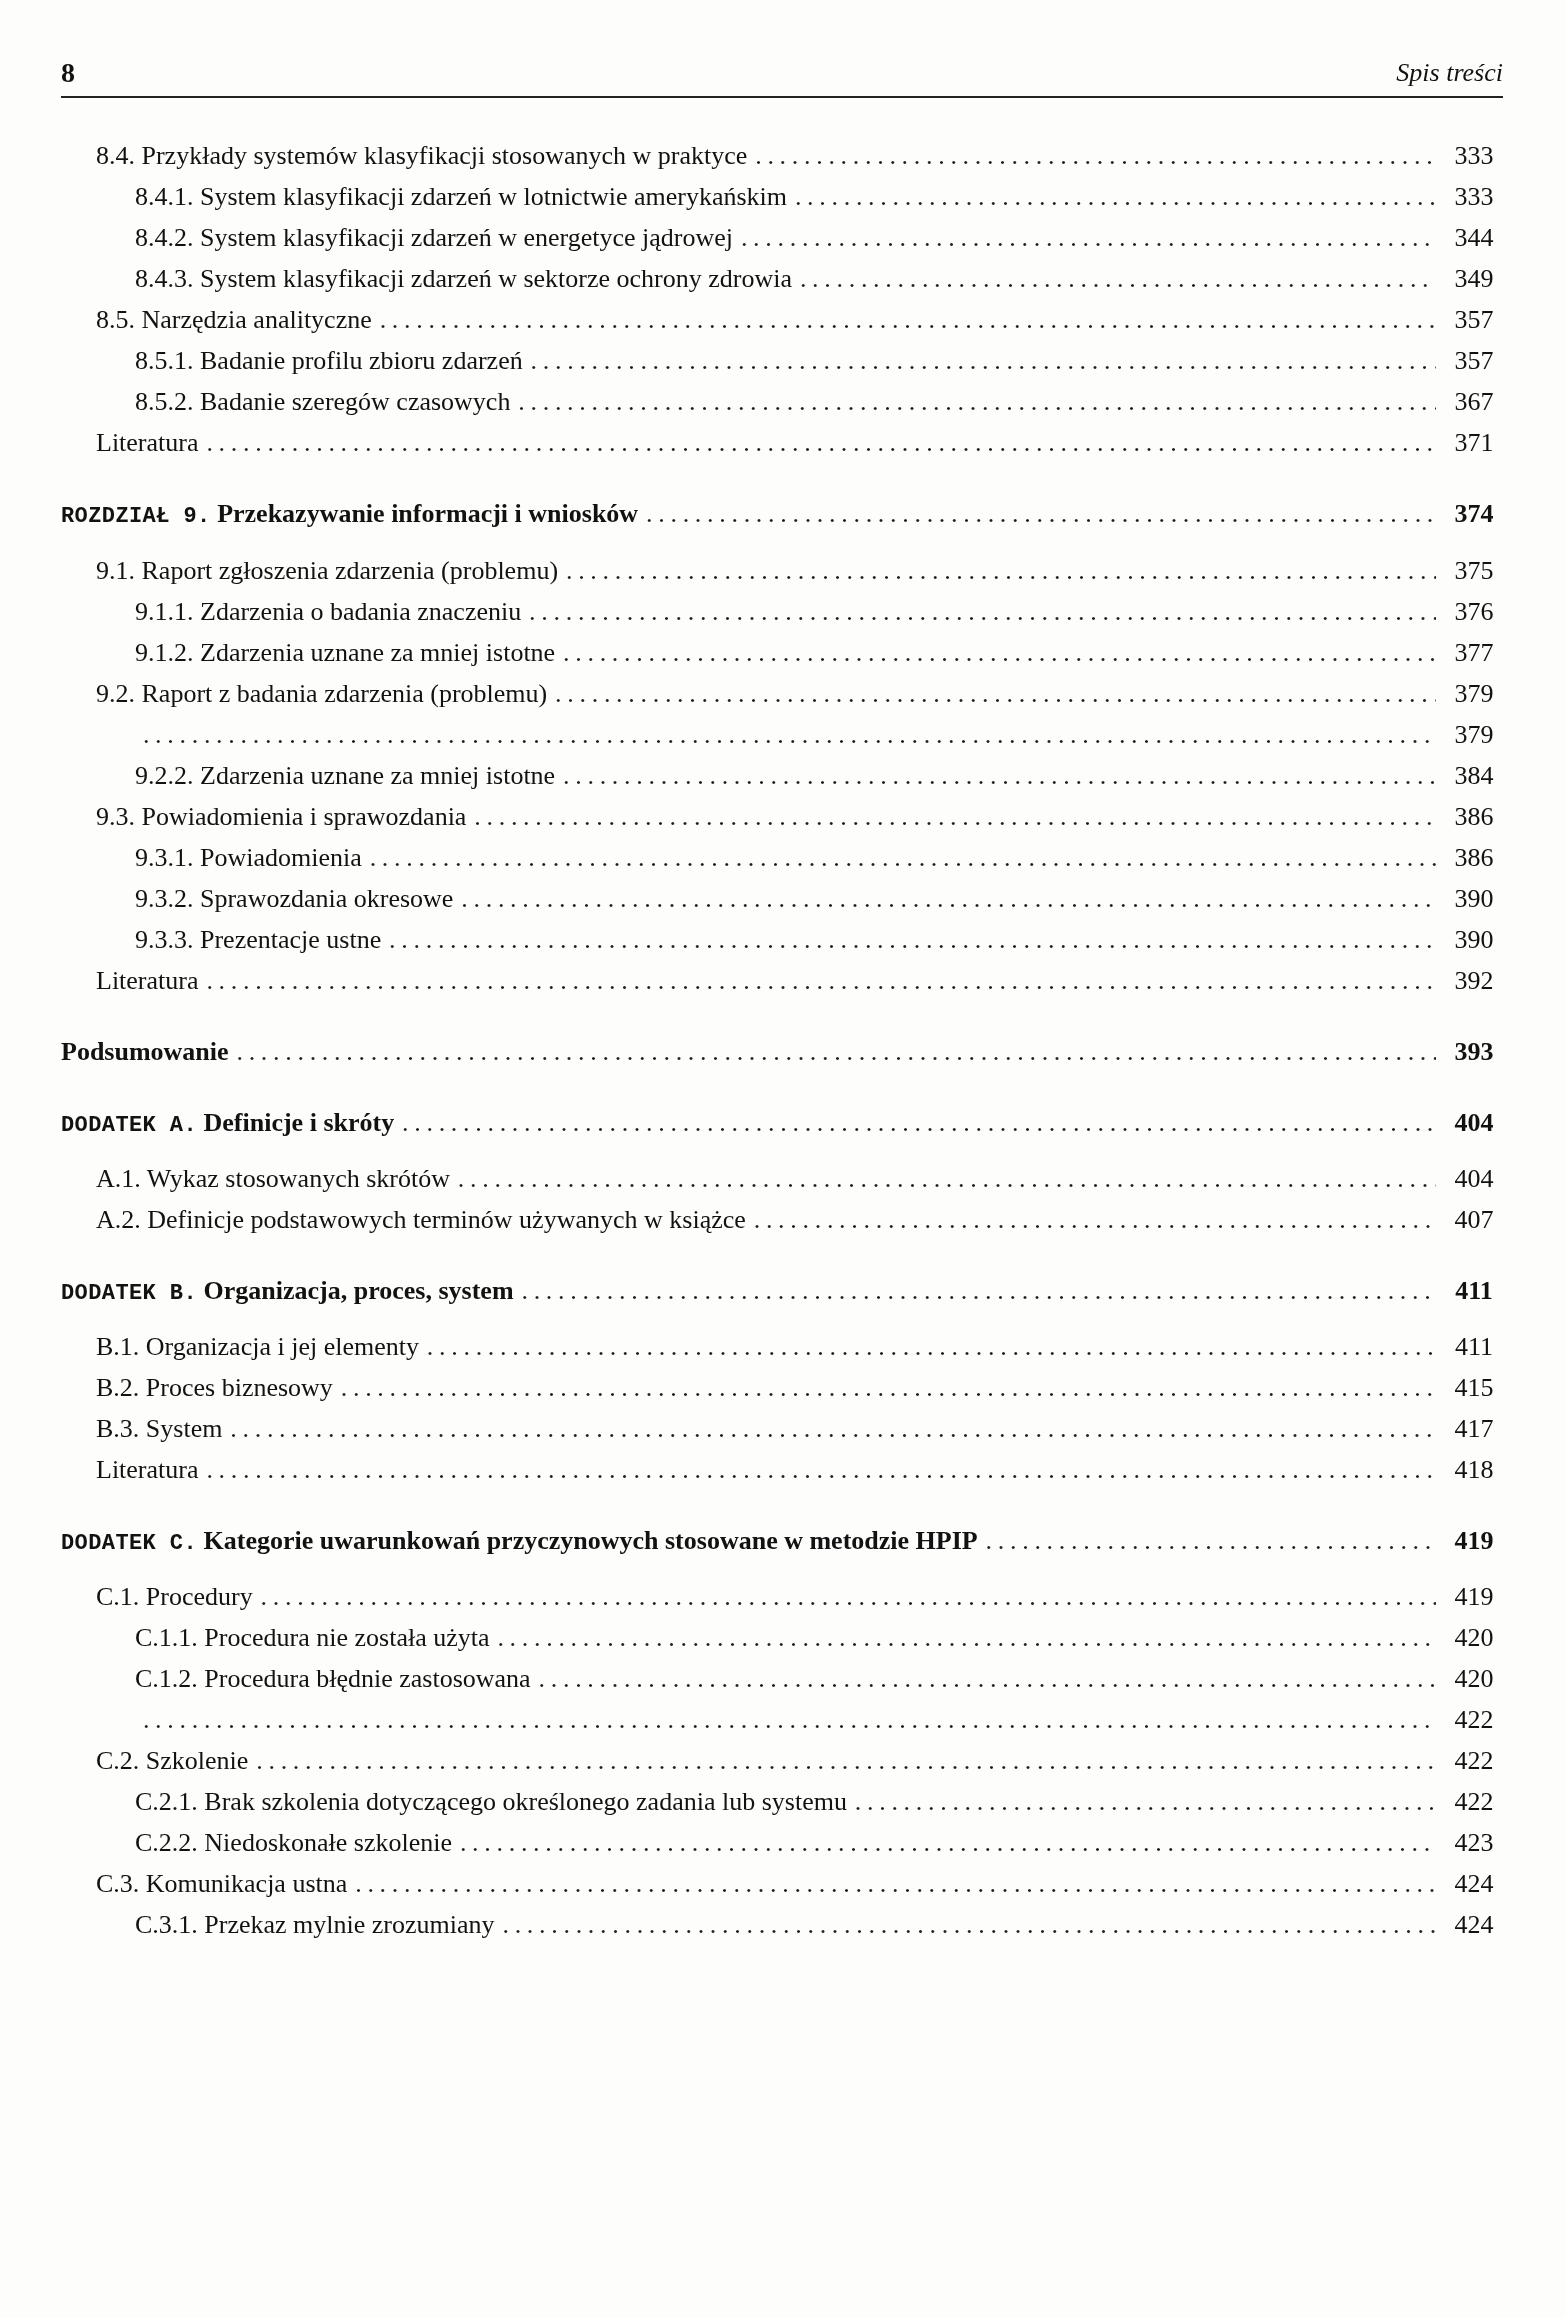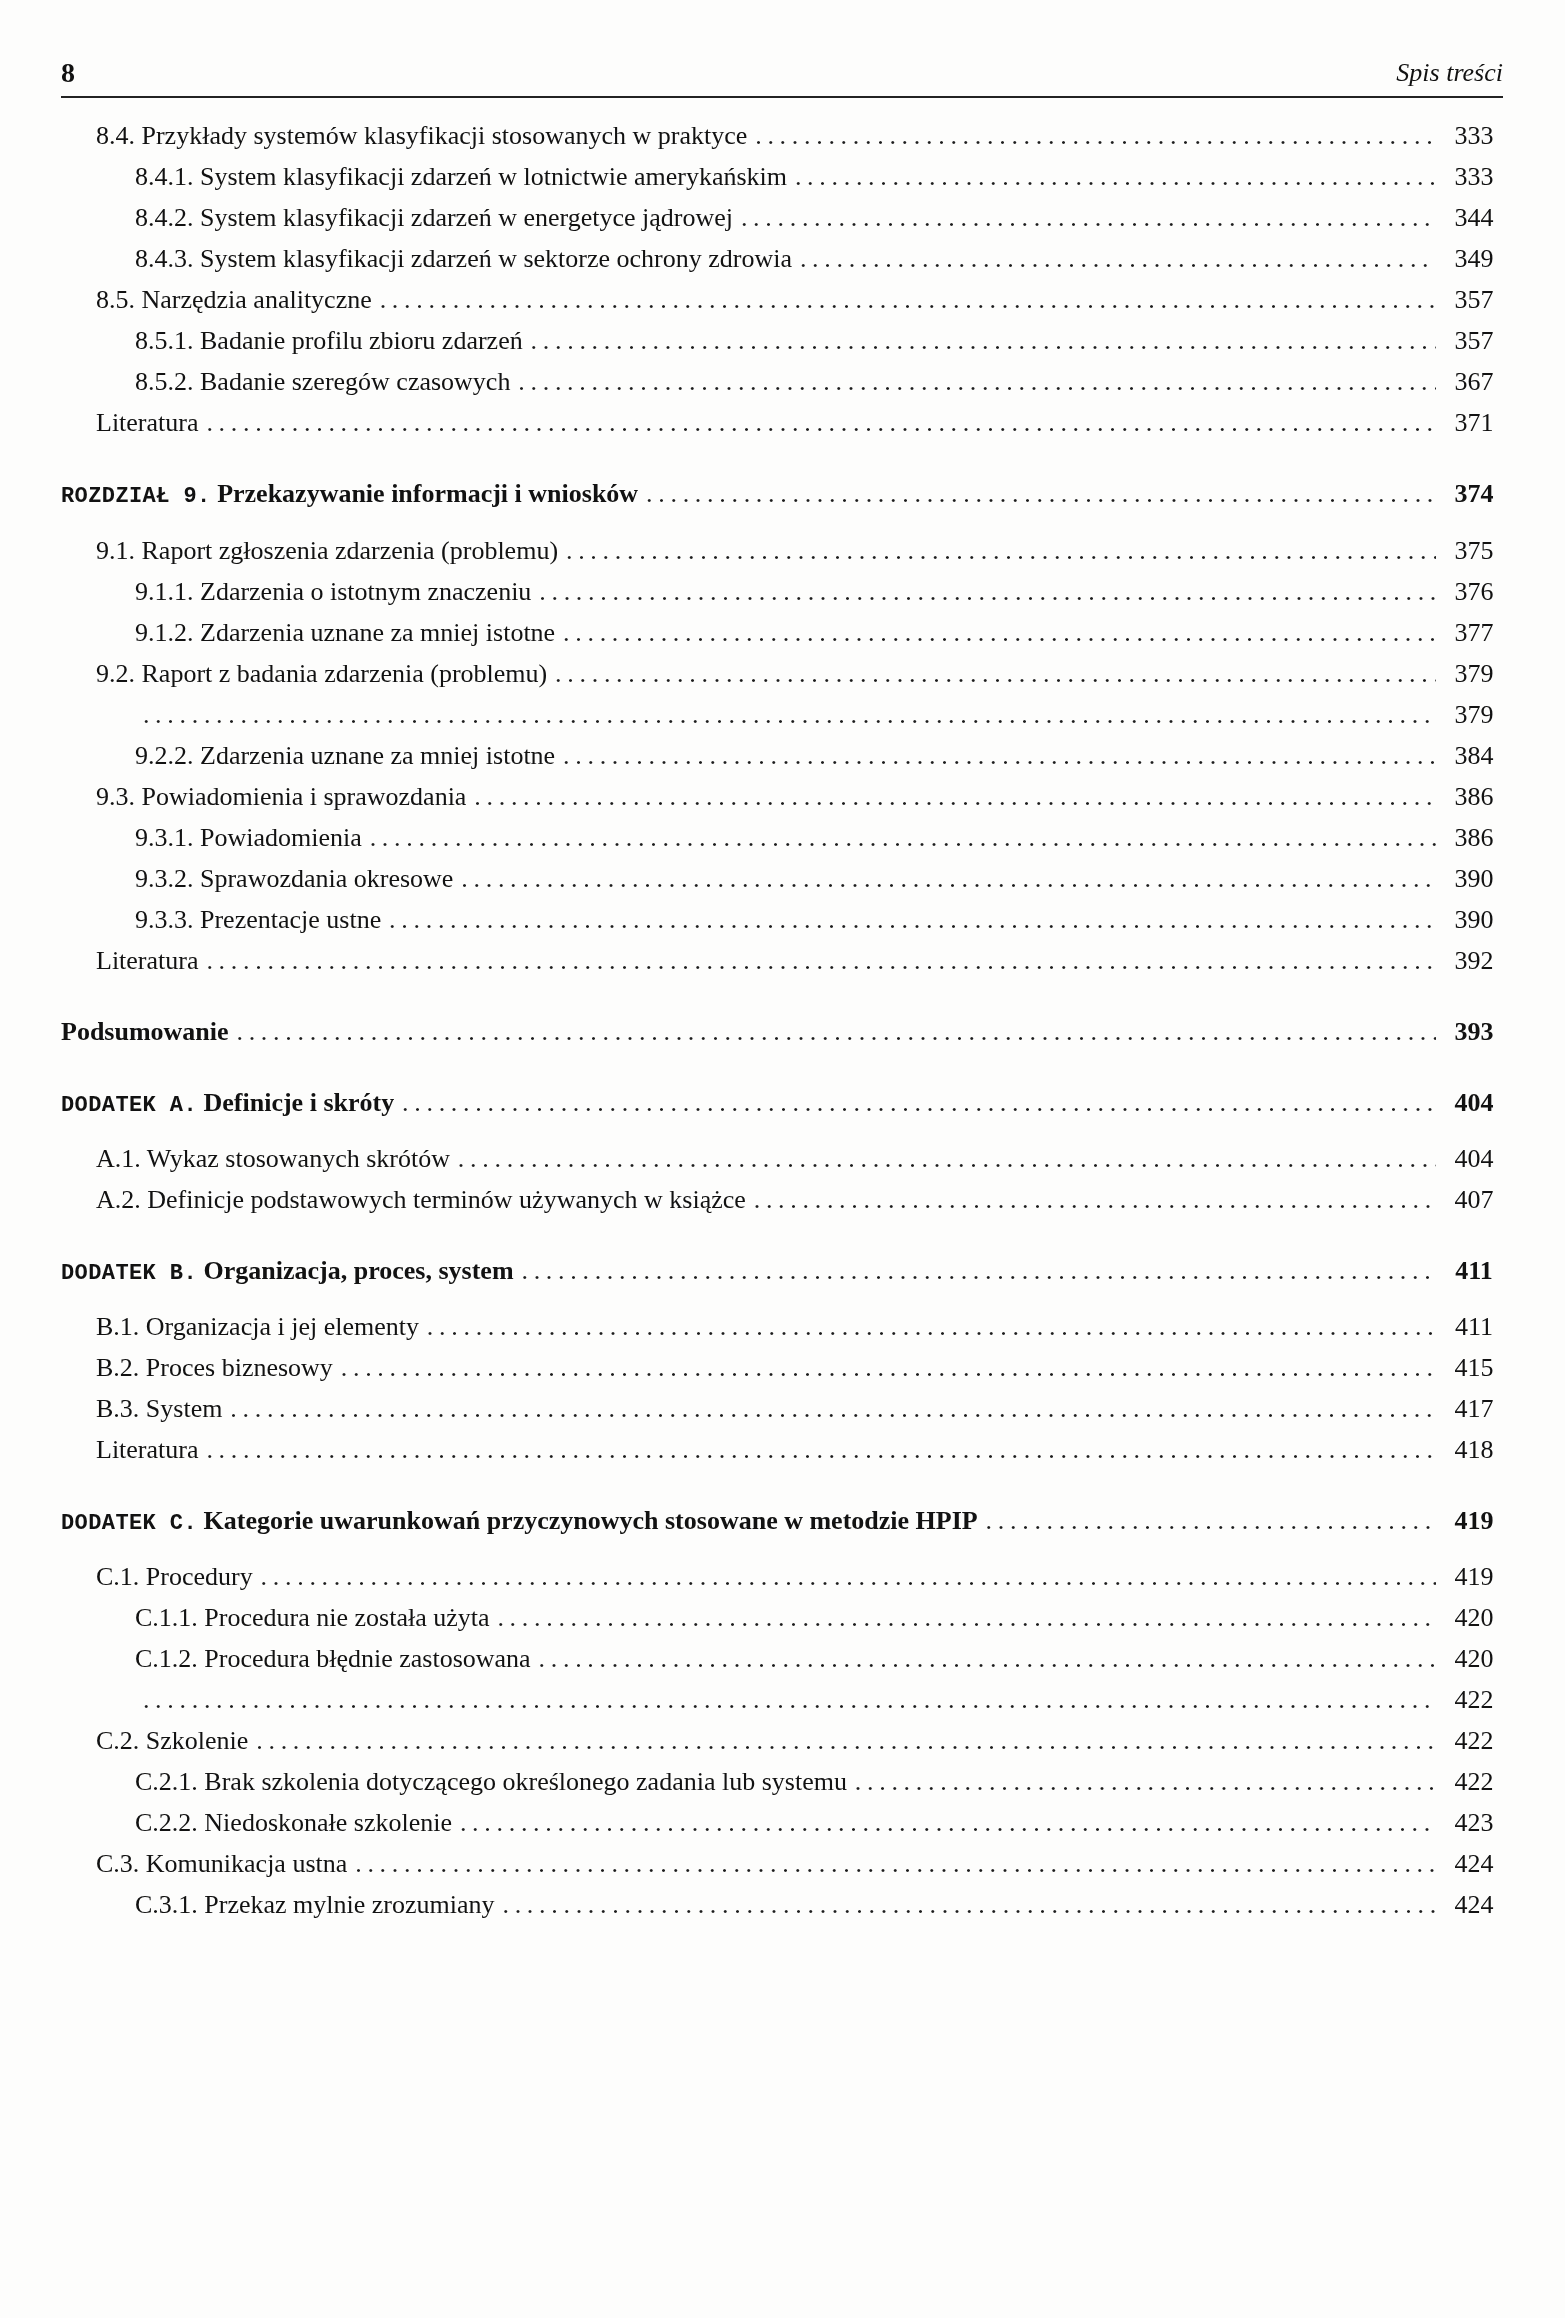--- a/index.html
+++ b/index.html
@@ -33,21 +33,21 @@
     position: absolute;
     left: 0;
     right: 0;
     top: 0;
     text-align: right;
     font-style: italic;
     font-size: 26px;
     line-height: 37px;
   }
   .toc {
-    padding-top: 17px;
+    padding-top: 37px;
   }
   .row {
     display: flex;
     align-items: baseline;
     font-size: 26px;
     line-height: 41px;
   }
   .lvl1 { padding-left: 35px; }
   .lvl2 { padding-left: 74px; }
   .heading {
@@ -136,21 +136,21 @@
         <span class="label"><span class="prefix">ROZDZIAŁ 9.</span> <span>Przekazywanie informacji i wniosków</span></span>
         <span class="leader"></span>
         <span class="pg">374</span>
       </div>
       <div class="row lvl1">
         <span class="label"><span>9.1. Raport zgłoszenia zdarzenia (problemu)</span></span>
         <span class="leader"></span>
         <span class="pg">375</span>
       </div>
       <div class="row lvl2">
-        <span class="label"><span>9.1.1. Zdarzenia o istotnym znaczeniu</span></span>
+        <span class="label"><span>9.1.1. Zdarzenia o badania znaczeniu</span></span>
         <span class="leader"></span>
         <span class="pg">376</span>
       </div>
       <div class="row lvl2">
         <span class="label"><span>9.1.2. Zdarzenia uznane za mniej istotne</span></span>
         <span class="leader"></span>
         <span class="pg">377</span>
       </div>
       <div class="row lvl1">
         <span class="label"><span>9.2. Raport z badania zdarzenia (problemu)</span></span>

